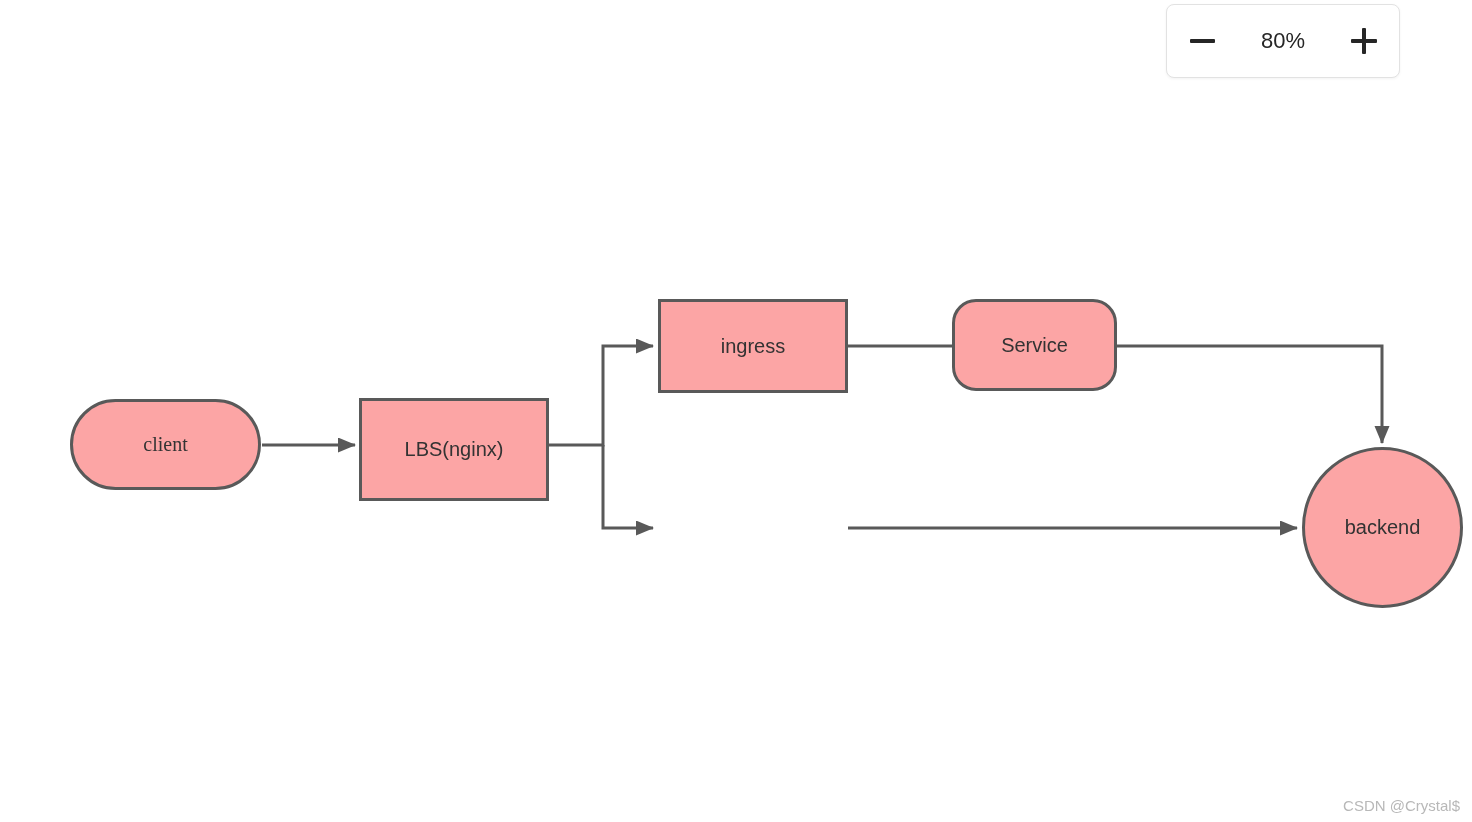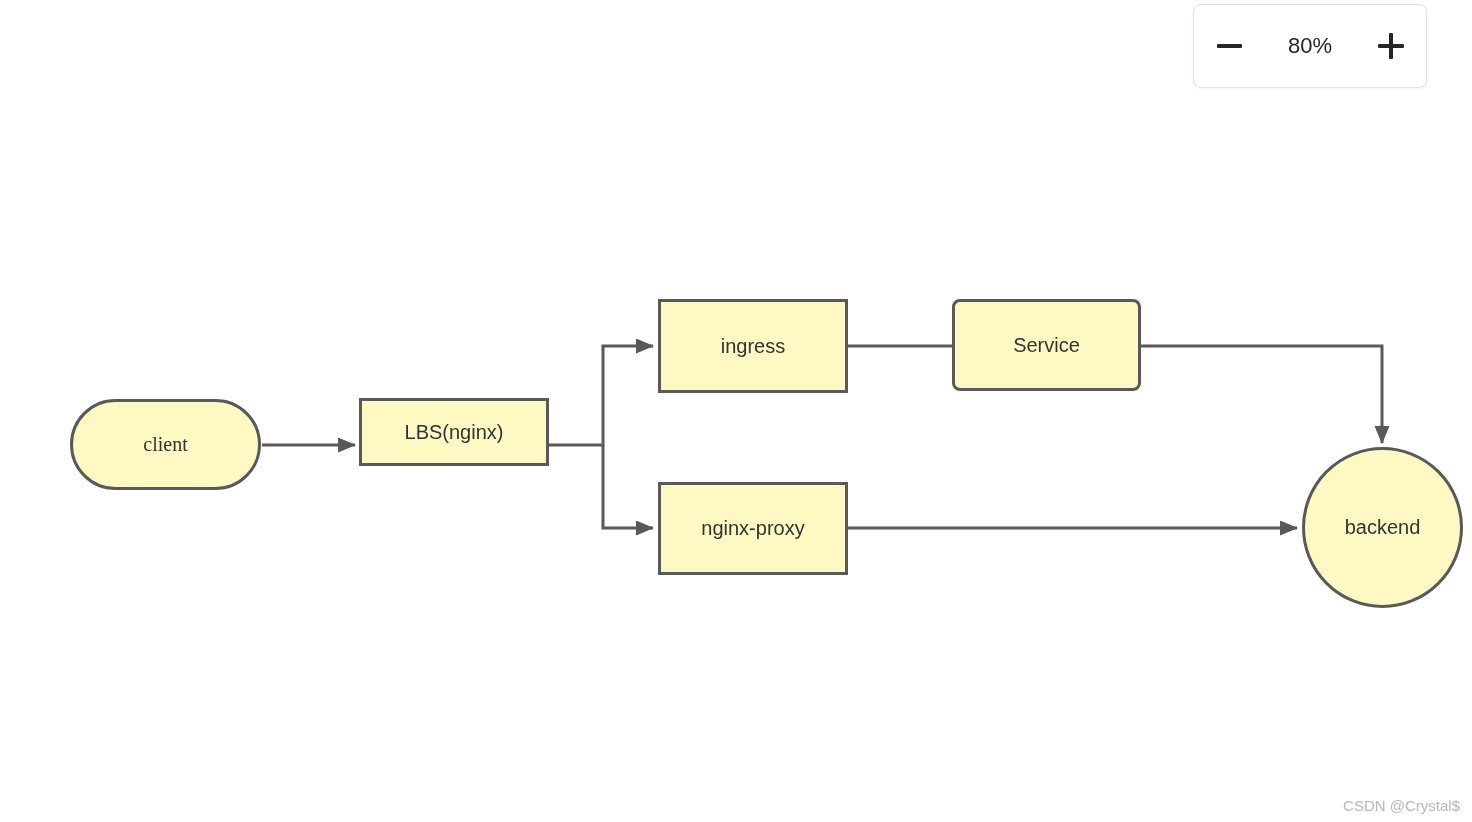--- a/index.html
+++ b/index.html
@@ -18,44 +18,44 @@
   .edges {
     position: absolute;
     left: 0;
     top: 0;
     width: 1472px;
     height: 822px;
   }
   .node {
     position: absolute;
     box-sizing: border-box;
-    background: #fef9c3;
+    background: #fca5a5;
     border: 3px solid #595959;
     color: #333333;
     font-size: 20px;
     display: flex;
     align-items: center;
     justify-content: center;
     text-align: center;
     cursor: default;
     user-select: none;
   }
   .node-client      { left: 70px;  top: 399px; width: 191px; height: 91px;  border-radius: 46px; font-family: Liberation Serif, serif; }
-  .node-lbs         { left: 359px; top: 398px; width: 190px; height: 68px; }
+  .node-lbs         { left: 359px; top: 398px; width: 190px; height: 103px; }
   .node-ingress     { left: 658px; top: 299px; width: 190px; height: 94px; }
-  .node-service     { left: 952px; top: 299px; width: 189px; height: 92px; border-radius: 8px; }
+  .node-service     { left: 952px; top: 299px; width: 165px; height: 92px; border-radius: 24px; }
   .node-nginx-proxy { left: 658px; top: 482px; width: 190px; height: 93px; }
   .node-backend     { left: 1302px; top: 447px; width: 161px; height: 161px; border-radius: 50%; justify-content: center; }
 
   .zoom-control {
     position: absolute;
-    left: 1193px;
+    left: 1166px;
     top: 4px;
     width: 234px;
-    height: 84px;
+    height: 74px;
     box-sizing: border-box;
     background: #ffffff;
     border: 1px solid #e2e2e2;
     border-radius: 8px;
     box-shadow: 0 1px 3px rgba(0,0,0,0.05);
     display: flex;
     align-items: center;
     justify-content: space-between;
     padding: 0 20px;
   }
@@ -133,23 +133,20 @@
   </div>
 
   <div class="node node-ingress">
     <span>ingress</span>
   </div>
 
   <div class="node node-service">
     <span>Service</span>
   </div>
 
-  <div class="node node-nginx-proxy">
-    <span>nginx-proxy</span>
-  </div>
 
   <div class="node node-backend">
     <span>backend</span>
   </div>
 
   <div class="zoom-control">
     <button class="zoom-btn">
       <span class="icon-minus"></span>
     </button>
     <span class="zoom-level">80%</span>

